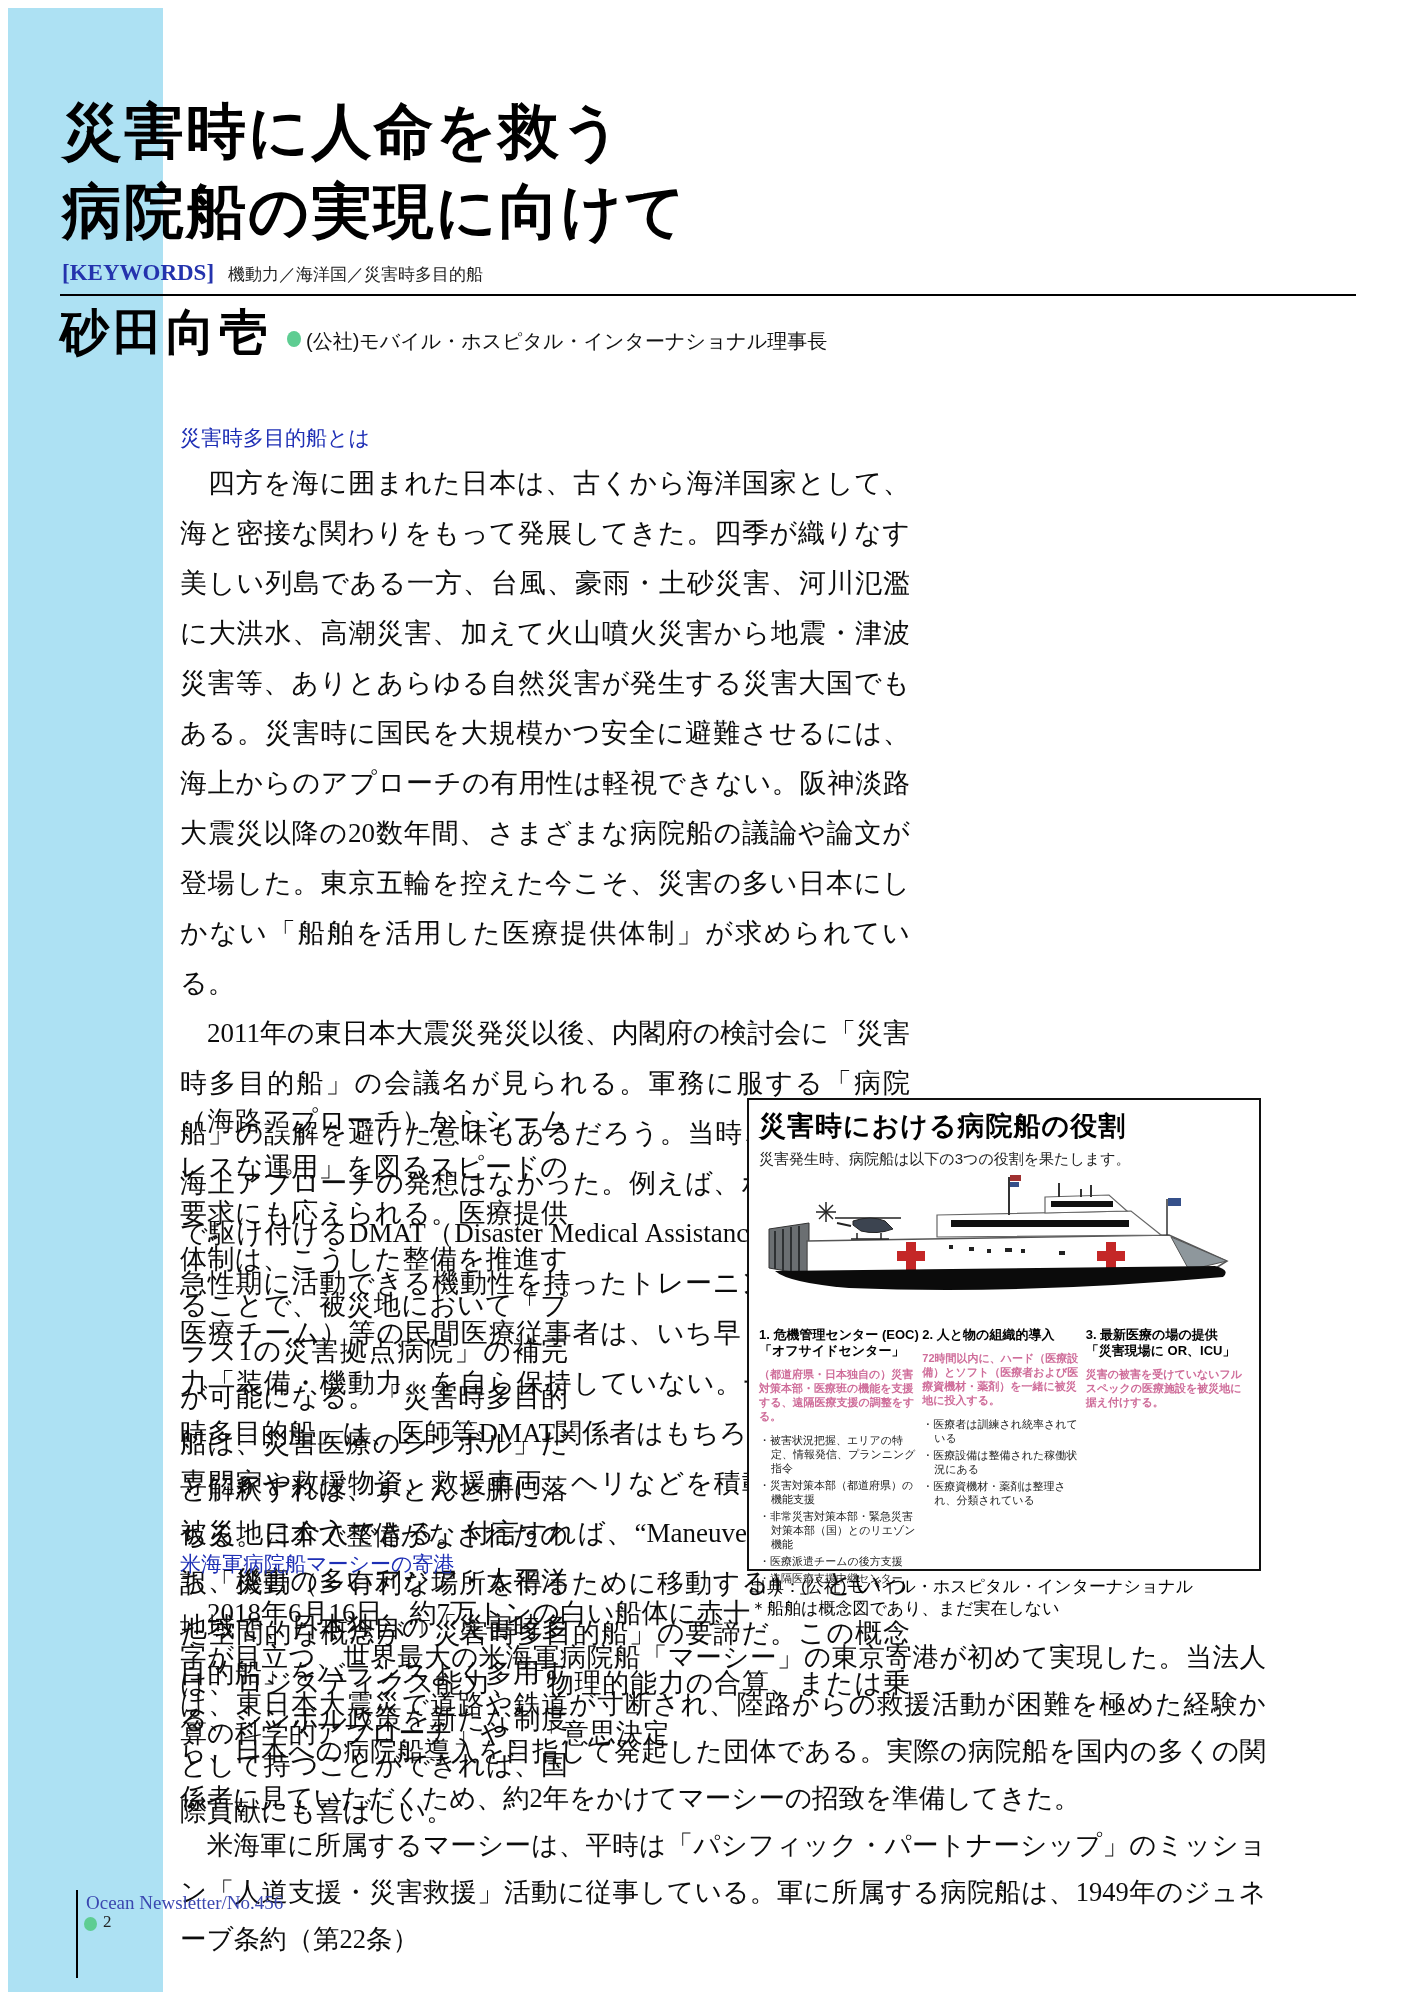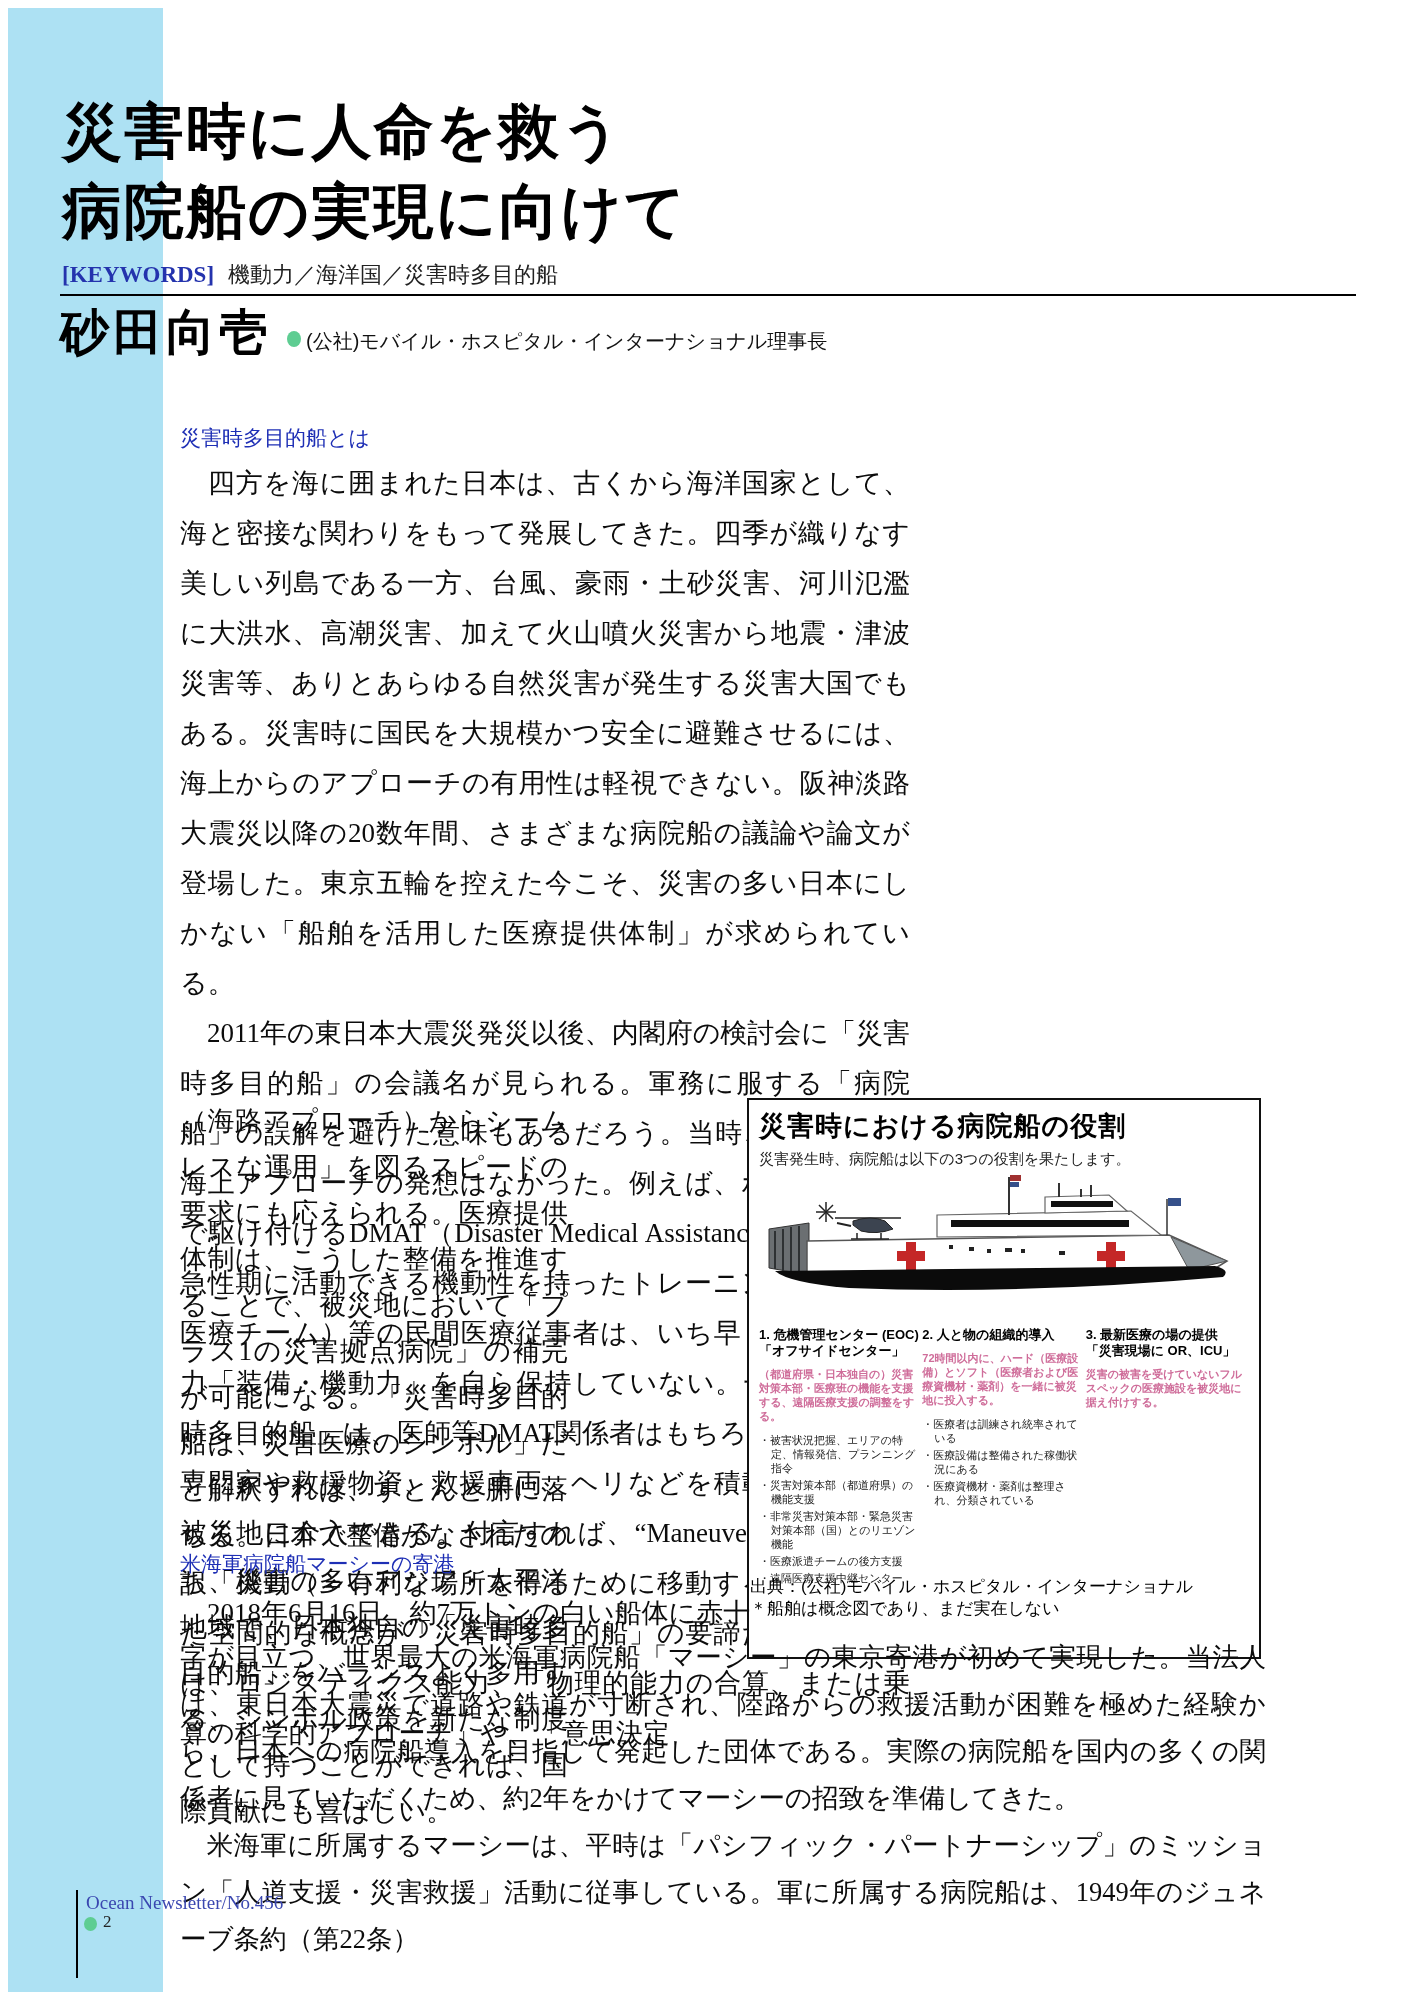--- a/index.html
+++ b/index.html
@@ -30,21 +30,21 @@
   }
 
   
   .keywords{left:62px;top:260px;white-space:nowrap;}
   .kw-label{
     font-family:"Liberation Serif","DejaVu Serif",serif;
     font-weight:bold;font-size:23px;
     color:var(--accent_blue,#2433ad);
   }
   .kw-text{
-    font-size:22px;color:#222;margin-left:10px;
+    font-size:17px;color:#222;margin-left:10px;
     font-family:"Liberation Serif","DejaVu Serif",serif;
   }
 
   .rule{left:60px;top:294px;width:1296px;height:2px;background:#000;}
 
   
   .author-name{
     left:60px;top:300px;
     font-family:"Liberation Serif","DejaVu Serif",serif;
     font-weight:bold;font-size:49px;letter-spacing:4px;color:#000;
@@ -73,21 +73,21 @@
     font-size:27px;line-height:50px;text-align:justify;color:#0c0c0c;
   }
   .block-wide1{left:180px;top:458px;width:730px;}
   .block-narrow{left:180px;top:1098px;width:388px;line-height:46px;}
   .p3-line1{left:180px;top:1588px;width:575px;white-space:nowrap;}
   .block-bottom{left:180px;top:1634px;width:1086px;font-size:26.5px;line-height:47px;}
   .bodytext p{margin:0;}
 
   
   .figure-box{
-    left:747px;top:1098px;width:514px;height:561px;
+    left:747px;top:1098px;width:514px;height:473px;
     border:2px solid #111;background:#fff;box-sizing:border-box;
     font-family:"Liberation Sans","DejaVu Sans",sans-serif;
     padding:8px 10px;
   }
   .fig-title{font-size:27px;font-weight:bold;color:#000;letter-spacing:1px;}
   .fig-subtitle{font-size:15px;margin-top:6px;color:#222;}
   .fig-ship{margin-top:2px;}
   .fig-cols{display:flex;margin-top:2px;}
   .fig-col{flex:1;}
   .fig-col-h{font-size:13px;font-weight:bold;line-height:16px;color:#000;}

